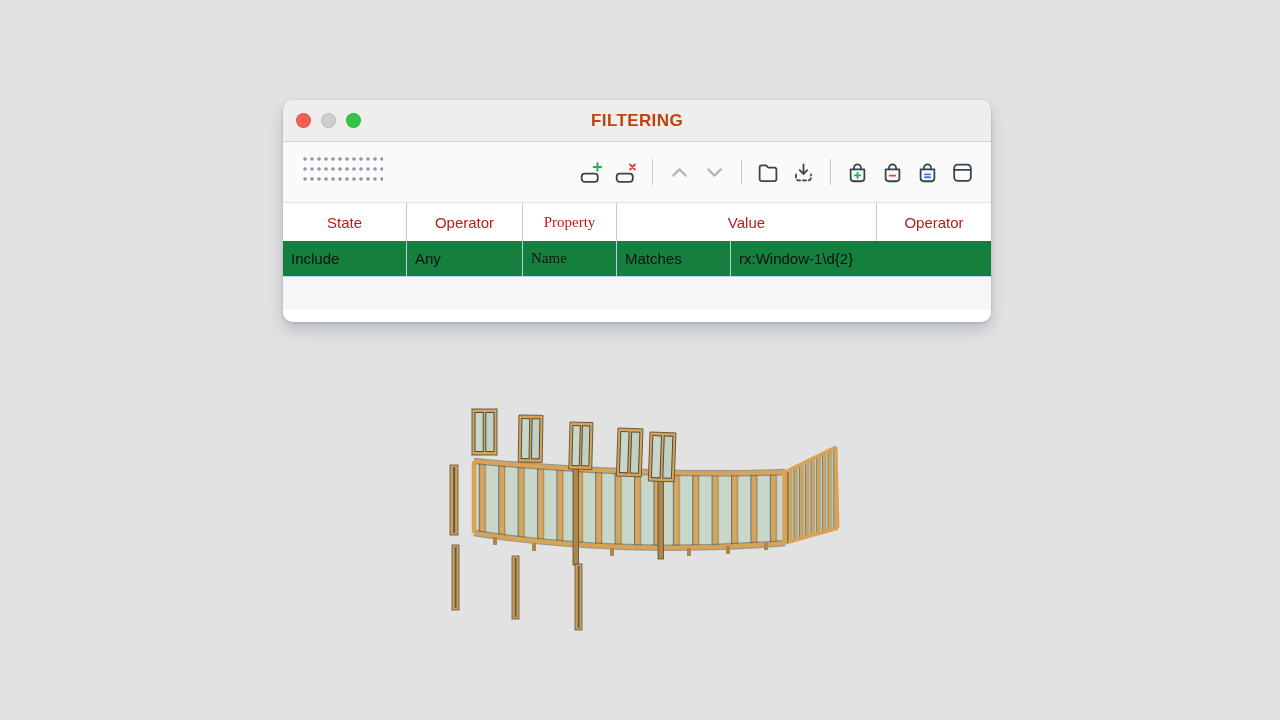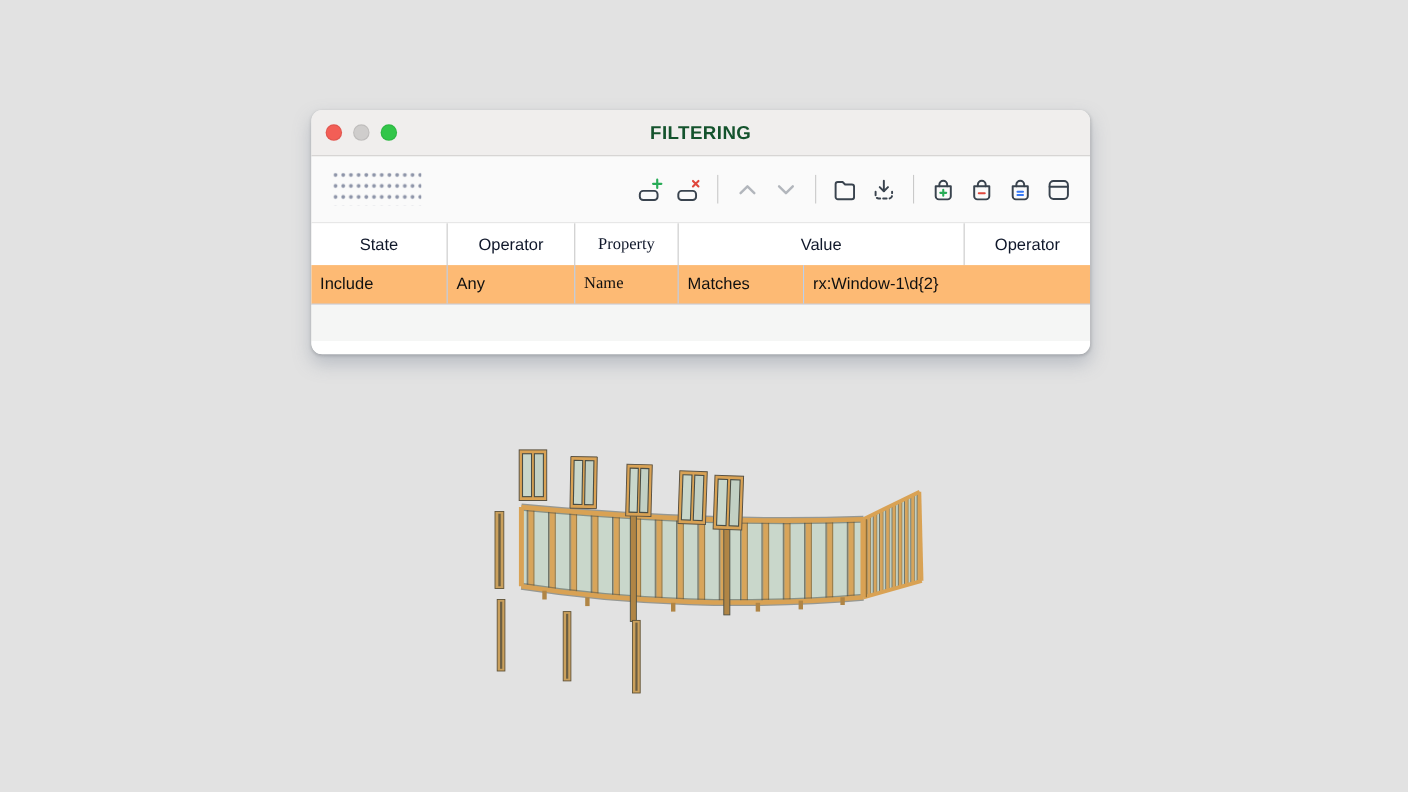--- a/index.html
+++ b/index.html
@@ -17,44 +17,44 @@
     box-shadow:0 8px 16px rgba(110,120,140,.35), 0 1px 3px rgba(0,0,0,.18);
     display:flex; flex-direction:column;
   }
   .titlebar {
     height:42px; background:#f0eeed; border-bottom:1px solid #d4d2d1;
     position:relative; display:flex; align-items:center; justify-content:center;
     flex:0 0 auto;
   }
   .traffic { position:absolute; left:13px; top:0; height:100%; display:flex; align-items:center; gap:10px; }
   .light { width:15px; height:15px; border-radius:50%; box-shadow:inset 0 0 0 1px rgba(0,0,0,.08); cursor:default; }
-  .title { font-size:17px; font-weight:bold; color:#14532d; letter-spacing:.4px; }
+  .title { font-size:17px; font-weight:bold; color:#c2410c; letter-spacing:.4px; }
 
   .toolbar {
     height:61px; background:#fafafa; border-bottom:1px solid #e3e3e3;
     display:flex; align-items:center; padding:0 16px; flex:0 0 auto;
   }
   .drag-dots {
     width:80px; height:30px; margin-left:4px;
     background-image:radial-gradient(circle at 2px 2px, #8d94a8 1.2px, rgba(141,148,168,.25) 1.9px, transparent 2.3px);
     background-size:7px 10px;
   }
   .tb-right { margin-left:auto; display:flex; align-items:center; gap:10px; }
   .tbtn { width:25px; height:25px; display:flex; align-items:center; justify-content:center; cursor:default; }
   .tbtn svg { width:25px; height:25px; }
   .tsep { width:1px; height:26px; background:#c9c9c9; margin:0 4px; }
 
   
   .thead { display:flex; height:38px; background:#ffffff; flex:0 0 auto; align-items:center; }
   .th {
     height:100%; display:flex; align-items:center; justify-content:center;
-    font-size:15px; color:#0f172a; border-right:1px solid #c9c9c9;
+    font-size:15px; color:#b91c1c; border-right:1px solid #c9c9c9;
   }
   .th:last-child { border-right:none; }
-  .trow { display:flex; height:36px; background:#fdba74; border-bottom:1px solid #bed5f2; flex:0 0 auto; align-items:center; }
+  .trow { display:flex; height:36px; background:#15803d; border-bottom:1px solid #bed5f2; flex:0 0 auto; align-items:center; }
   .td {
     height:100%; display:flex; align-items:center; padding-left:8px;
     font-size:15px; color:#101010; border-right:1px solid #b9d0ee; overflow:hidden; white-space:nowrap;
   }
   .td:last-child { border-right:none; }
   .c0 { width:124px; } .c1 { width:116px; } .c2 { width:94px;font-family:Liberation Serif, serif; } .c3 { width:114px; } .c4 { flex:1; }
   .filler { flex:1; background:#f5f6f5; }
   .bottom-strip { height:12px; background:#ffffff; flex:0 0 auto; }
 
   

